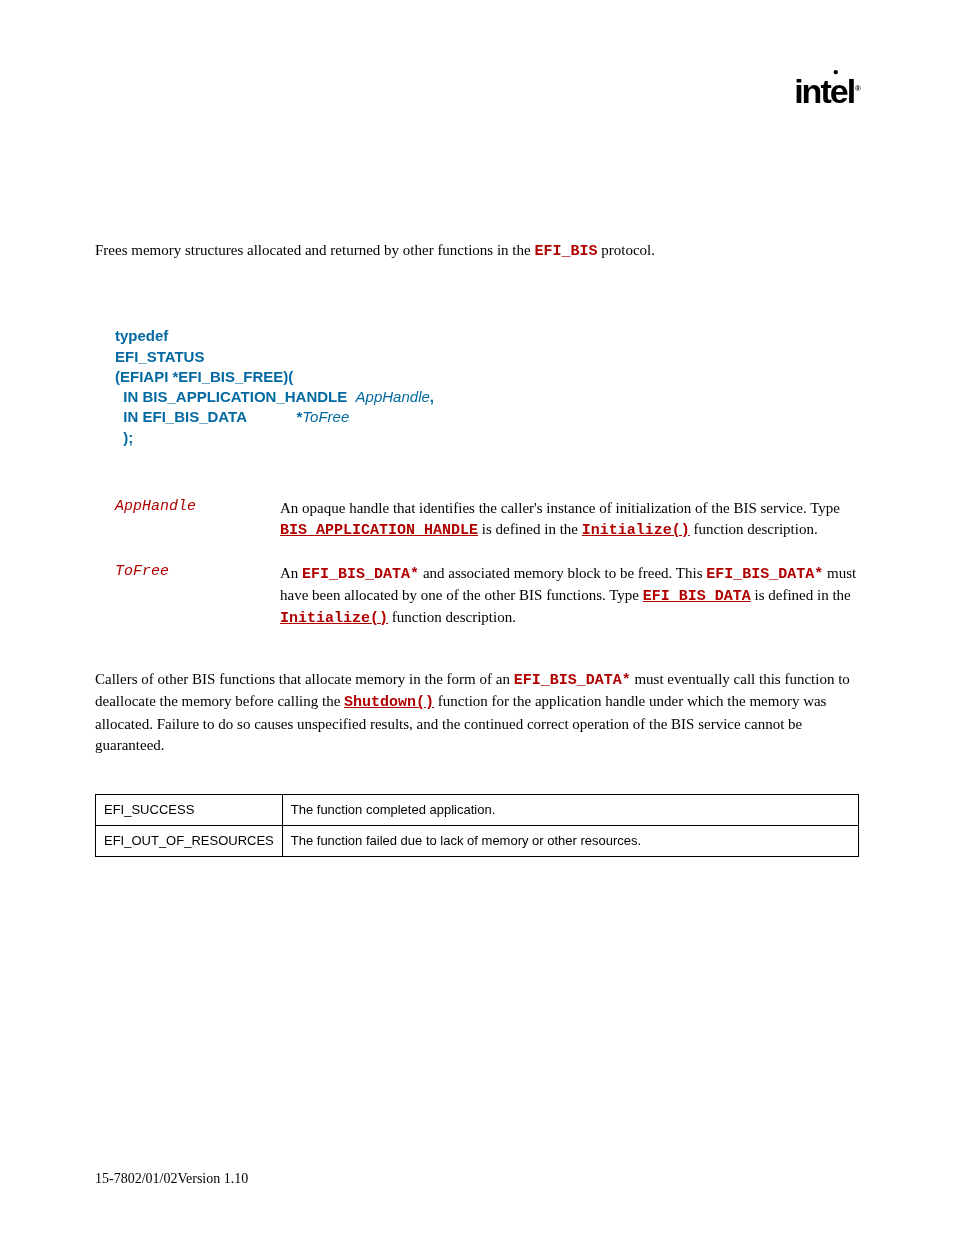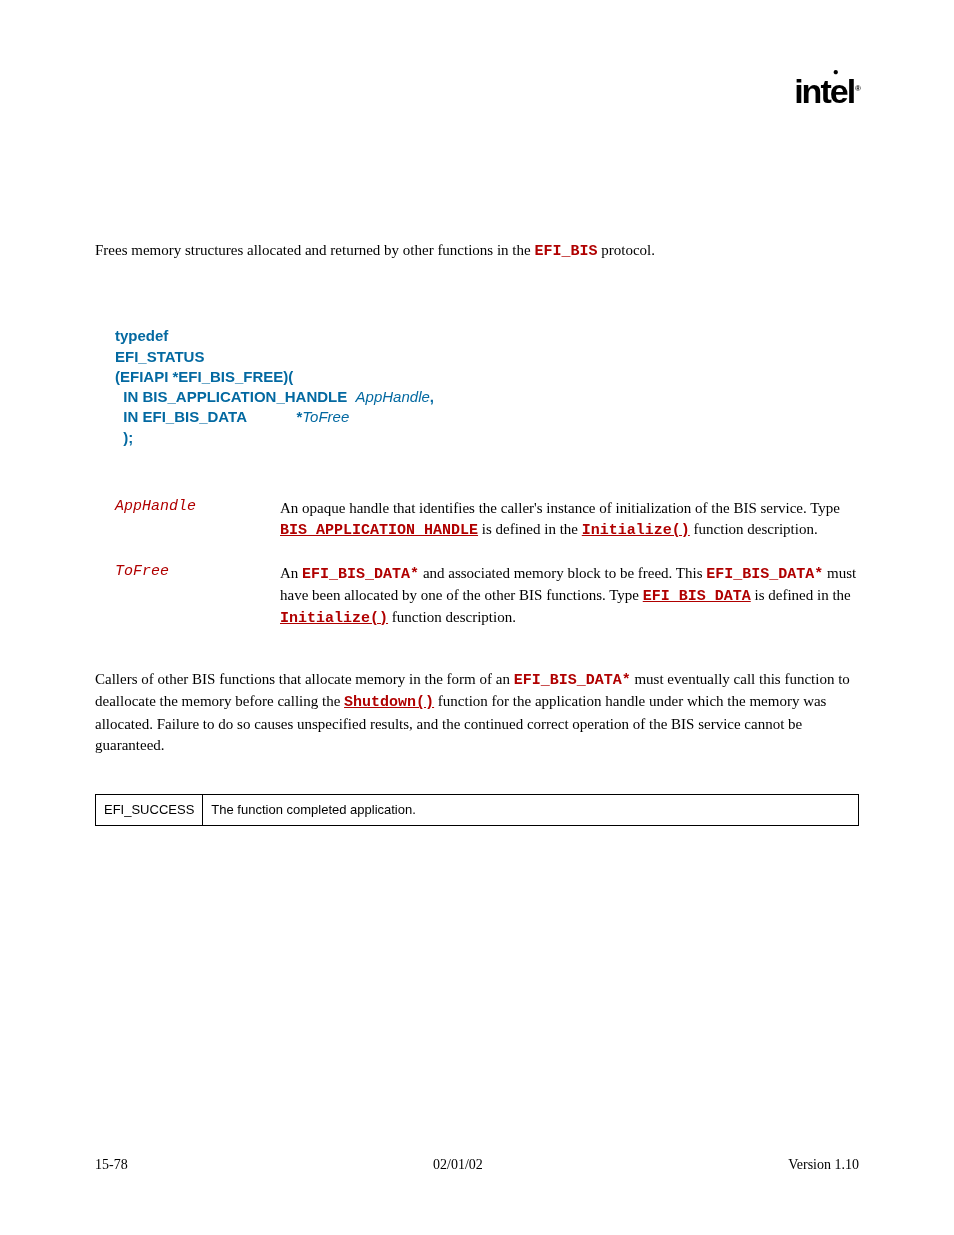--- a/index.html
+++ b/index.html
@@ -106,25 +106,25 @@
     white-space: nowrap;
     width: 1%;
   }
   .code-arial-italic {
     font-family: "Courier New", Courier, monospace;
     font-style: italic;
     color: #b00000;
   }
   .footer {
     position: absolute;
-    bottom: 62px;
+    bottom: 48px;
     left: 95px;
     right: 95px;
     display: flex;
-    justify-content: space-between;
+    justify-content: flex-start;
     font-size: 14px;
   }
 </style>
 </head>
 <body>
 
 <div class="page">
   <div class="logo">int<span style="position:relative;">e<span style="position:absolute;left:3px;top:-6px;font-size:10px;">●</span></span>l<span class="dot">®</span></div>
 
   <div class="content">
@@ -159,20 +159,24 @@
         <span>Callers of other BIS functions that allocate memory in the form of an </span><span class="code-red">EFI_BIS_DATA*</span><span> must eventually call this function to deallocate the memory before calling the </span><span class="code-link">Shutdown()</span><span> function for the application handle under which the memory was allocated.  Failure to do so causes unspecified results, and the continued correct operation of the BIS service cannot be guaranteed.</span>
       </p>
     </div>
 
     <table class="status-table">
       <tbody>
           <tr>
         <td class="code-col">EFI_SUCCESS</td>
         <td><span>The function completed application.</span></td>
       </tr>
+      <tr>
+        <td class="code-col">EFI_OUT_OF_RESOURCES</td>
+        <td><span>The function failed due to lack of memory or other resources.</span></td>
+      </tr>
     </tbody>
       </table>
   </div>
 
   <div class="footer">
     <span>15-78</span>
     <span>02/01/02</span>
     <span>Version 1.10</span>
   </div>
 </div>

